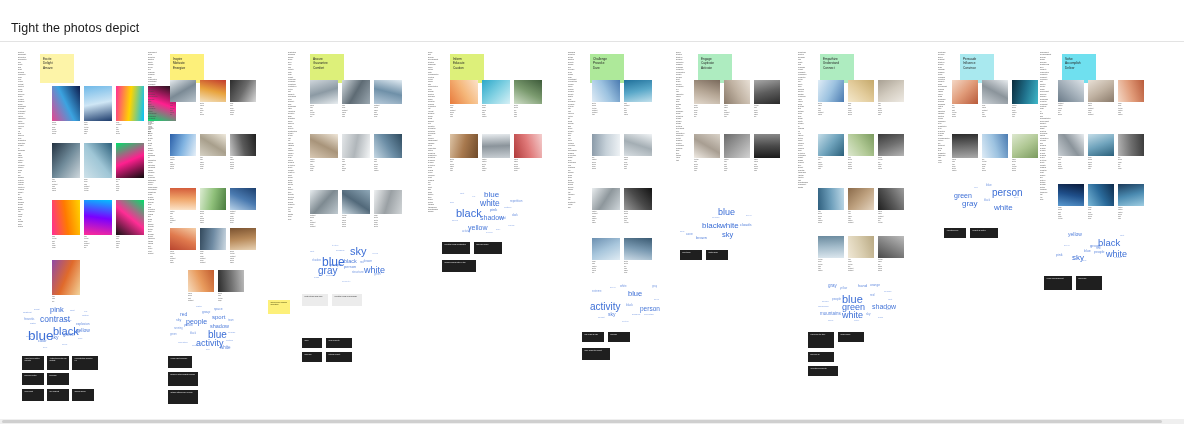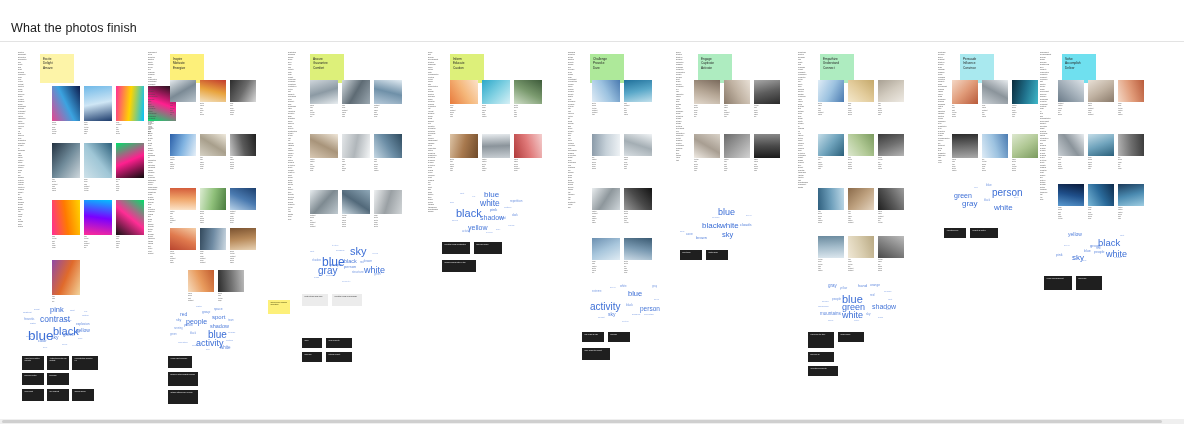--- a/index.html
+++ b/index.html
@@ -113,21 +113,21 @@
     position:absolute; left:2px; top:1px; width:1160px; height:3px;
     background:#cfcfcf; border-radius:2px;
   }
 </style>
 </head>
 <body>
 
 <div id="app">
 
   <div id="topbar">
-    <div id="page-title">What the photos finish</div>
+    <div id="page-title">Tight the photos depict</div>
   </div>
 
   <div id="canvas">
       <div class="group" style="left: 18px; top: 8px;">
         <div class="wordcol" style="left: 0px; top: 2px;">
           <span>affection</span>
           <span>amazement</span>
           <span>anticipation</span>
           <span>appreciation</span>
           <span>awe</span>

